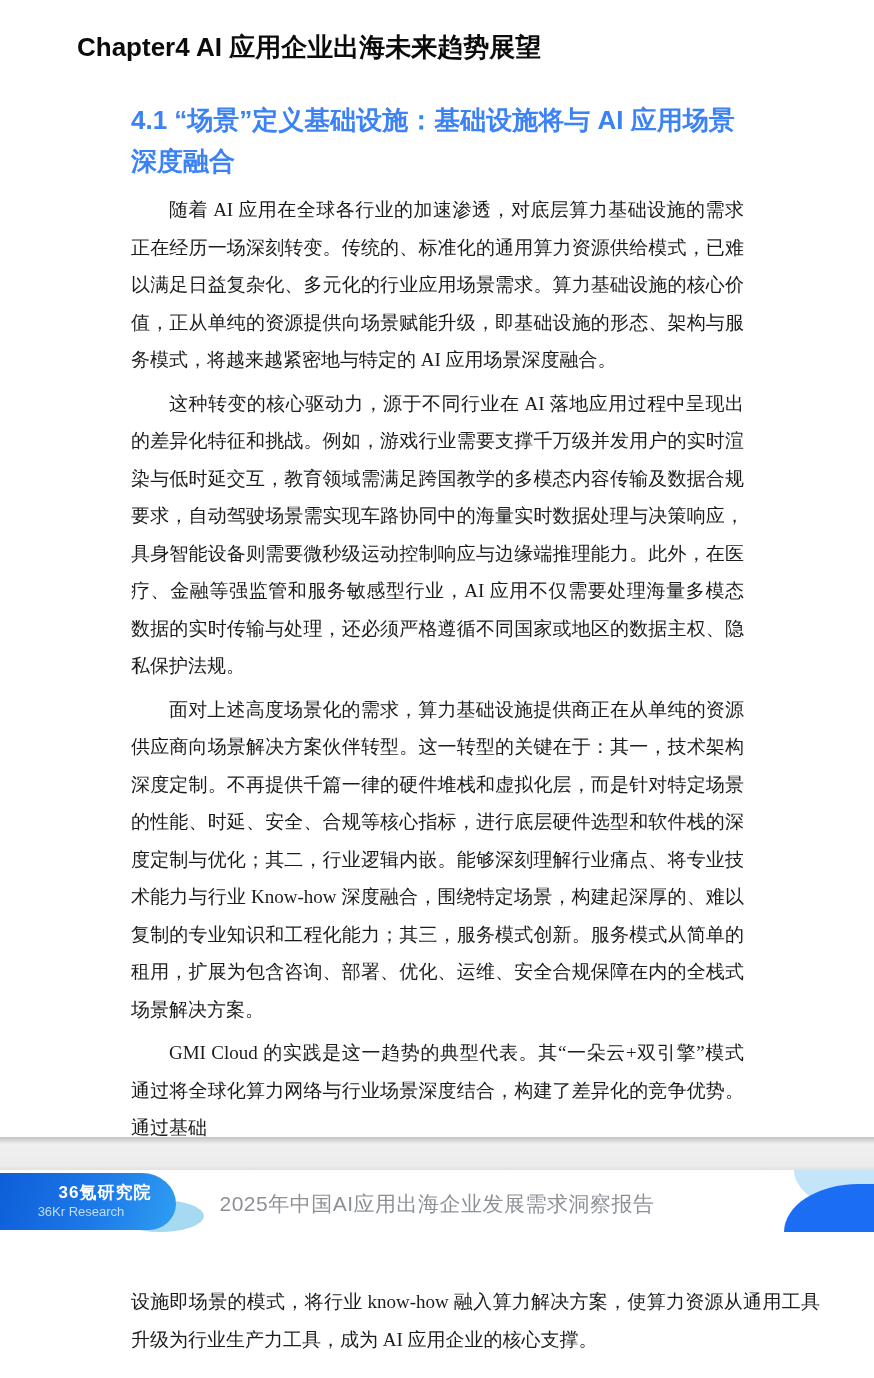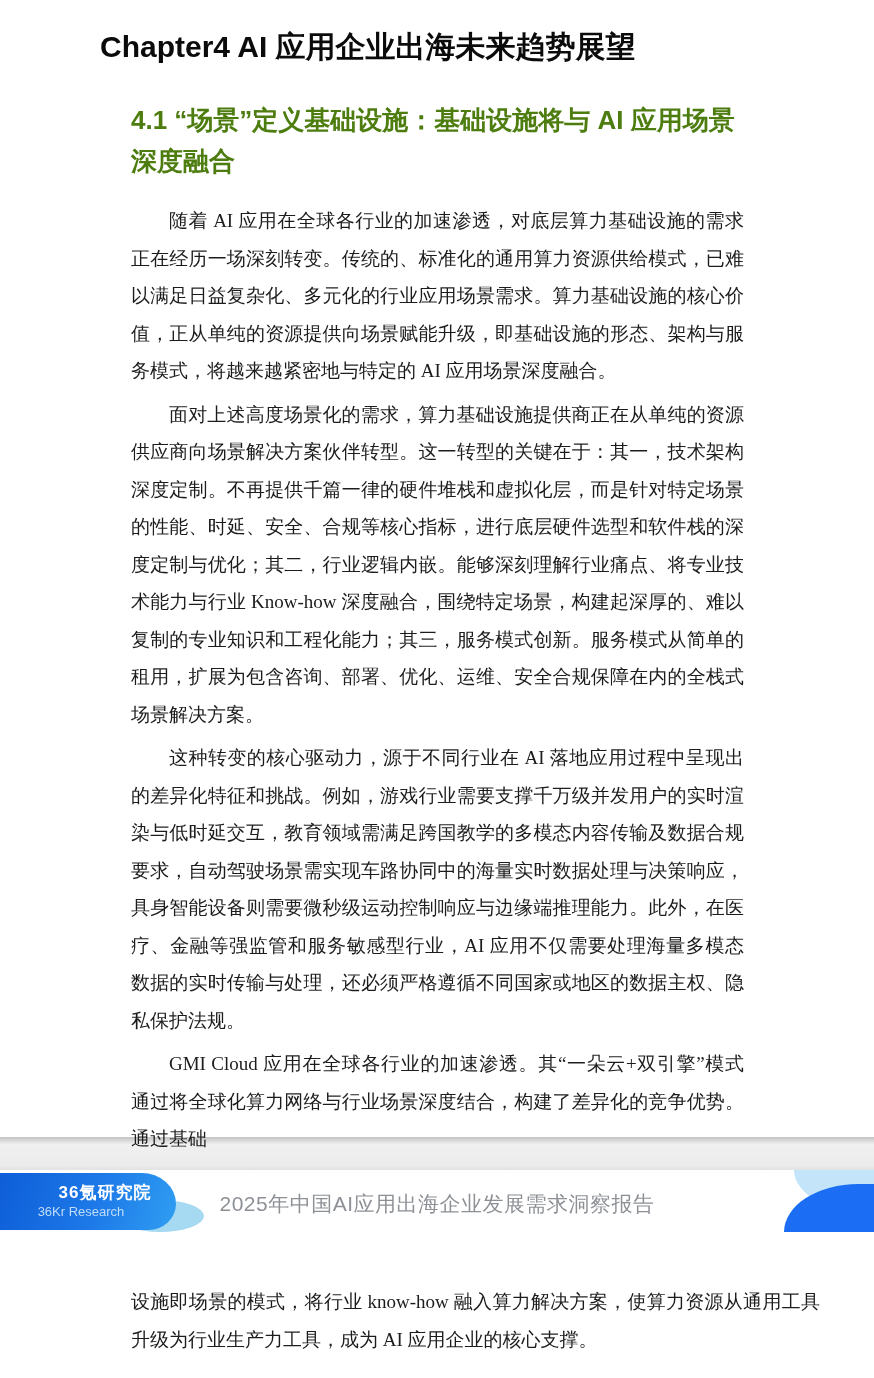--- a/index.html
+++ b/index.html
@@ -12,37 +12,37 @@
     font-family:"Liberation Serif", serif;
     color:#1c1c1c;
   }
   
   .page1 {
     position:relative;
     width:874px; height:1137px;
     background:#ffffff;
   }
   .chapter-title {
-    padding:28px 130px 0 100px;
+    padding:28px 130px 0 77px;
     font-family:"Liberation Sans", sans-serif;
     font-weight:700;
-    font-size:30px;
+    font-size:26px;
     line-height:38px;
     color:#0b0b0b;
   }
   .section-title {
     margin:34px 114px 0 131px;
     font-family:"Liberation Sans", sans-serif;
     font-weight:700;
     font-size:26px;
     line-height:41px;
-    color:#4d7c0f;
+    color:#3b82f6;
   }
   .body-text {
-    margin:20px 130px 0 131px;
+    margin:9px 130px 0 131px;
   }
   .body-text p {
     font-size:19px;
     line-height:37.5px;
     text-align:justify;
     text-indent:2em;
     margin-bottom:6px;
     color:#1c1c1c;
   }
   .page-number {
@@ -146,23 +146,23 @@
 </head>
 <body>
 
 <div class="viewport">
 
   <section class="page1">
     <h1 class="chapter-title">Chapter4 AI 应用企业出海未来趋势展望</h1>
     <h2 class="section-title">4.1 “场景”定义基础设施：基础设施将与 AI 应用场景深度融合</h2>
     <div class="body-text">
       <p>随着 AI 应用在全球各行业的加速渗透，对底层算力基础设施的需求正在经历一场深刻转变。传统的、标准化的通用算力资源供给模式，已难以满足日益复杂化、多元化的行业应用场景需求。算力基础设施的核心价值，正从单纯的资源提供向场景赋能升级，即基础设施的形态、架构与服务模式，将越来越紧密地与特定的 AI 应用场景深度融合。</p>
+      <p>这种转变的核心驱动力，源于不同行业在 AI 落地应用过程中呈现出的差异化特征和挑战。例如，游戏行业需要支撑千万级并发用户的实时渲染与低时延交互，教育领域需满足跨国教学的多模态内容传输及数据合规要求，自动驾驶场景需实现车路协同中的海量实时数据处理与决策响应，具身智能设备则需要微秒级运动控制响应与边缘端推理能力。此外，在医疗、金融等强监管和服务敏感型行业，AI 应用不仅需要处理海量多模态数据的实时传输与处理，还必须严格遵循不同国家或地区的数据主权、隐私保护法规。</p>
       <p>面对上述高度场景化的需求，算力基础设施提供商正在从单纯的资源供应商向场景解决方案伙伴转型。这一转型的关键在于：其一，技术架构深度定制。不再提供千篇一律的硬件堆栈和虚拟化层，而是针对特定场景的性能、时延、安全、合规等核心指标，进行底层硬件选型和软件栈的深度定制与优化；其二，行业逻辑内嵌。能够深刻理解行业痛点、将专业技术能力与行业 Know-how 深度融合，围绕特定场景，构建起深厚的、难以复制的专业知识和工程化能力；其三，服务模式创新。服务模式从简单的租用，扩展为包含咨询、部署、优化、运维、安全合规保障在内的全栈式场景解决方案。</p>
-      <p>这种转变的核心驱动力，源于不同行业在 AI 落地应用过程中呈现出的差异化特征和挑战。例如，游戏行业需要支撑千万级并发用户的实时渲染与低时延交互，教育领域需满足跨国教学的多模态内容传输及数据合规要求，自动驾驶场景需实现车路协同中的海量实时数据处理与决策响应，具身智能设备则需要微秒级运动控制响应与边缘端推理能力。此外，在医疗、金融等强监管和服务敏感型行业，AI 应用不仅需要处理海量多模态数据的实时传输与处理，还必须严格遵循不同国家或地区的数据主权、隐私保护法规。</p>
-      <p>GMI Cloud 应用在全球各行业的加速渗透。其“一朵云+双引擎”模式通过将全球化算力网络与行业场景深度结合，构建了差异化的竞争优势。通过基础</p>
+      <p>GMI Cloud 的实践是这一趋势的典型代表。其“一朵云+双引擎”模式通过将全球化算力网络与行业场景深度结合，构建了差异化的竞争优势。通过基础</p>
     </div>
   </section>
 
   <div class="page-gap"></div>
 
   <section class="page2">
     <header class="banner">
       <div class="badge-ellipse"></div>
       <div class="badge">
         <div class="org-cn">36氪研究院</div>

